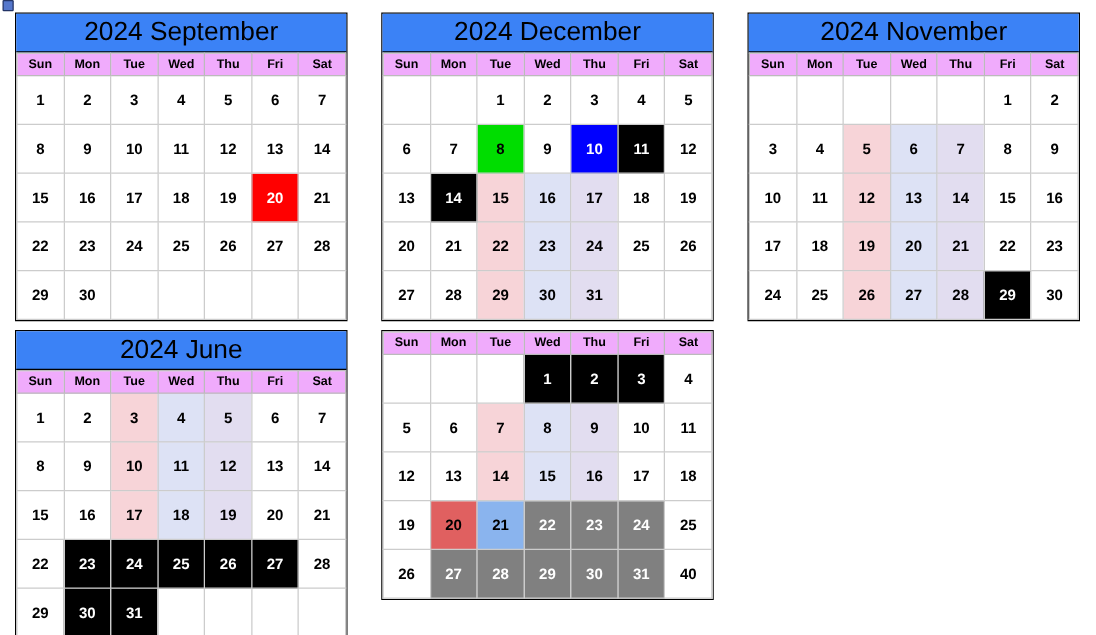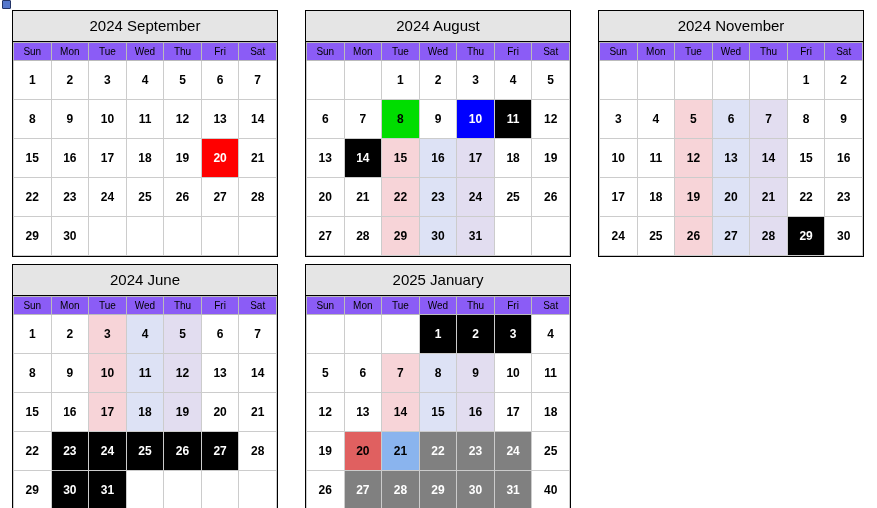--- a/index.html
+++ b/index.html
@@ -14,40 +14,40 @@
     height: 508px;
     overflow: hidden;
   }
   .cal {
     position: absolute;
     border: 1px solid #000;
     background: #fff;
     box-sizing: border-box;
   }
   .cal-title {
-    background: #e5e5e5;
+    background: #3b82f6;
     color: #000;
     text-align: center;
-    font-size: 15px;
+    font-size: 21px;
     line-height: 30px;
     height: 30px;
     border-bottom: 1px solid #000;
     font-weight: normal;
   }
   table.grid {
     border-collapse: collapse;
     width: 100%;
     table-layout: fixed;
   }
   table.grid th {
     font-size: 10px;
-    font-weight: normal;
+    font-weight: bold;
     height: 17px;
     border: 1px solid #bbbbbb;
-    background: #8b5cf6;
+    background: #f0abfc;
     color: #000;
     padding: 0;
   }
   table.grid td {
     font-size: 12px;
     font-weight: bold;
     height: 38px;
     text-align: center;
     vertical-align: middle;
     border: 1px solid #cccccc;
@@ -130,21 +130,21 @@
               <td class="empty"></td>
               <td class="empty"></td>
               <td class="empty"></td>
               <td class="empty"></td>
               <td class="empty"></td>
             </tr>
           </tbody>
         </table>
       </div>
       <div class="cal" style="left: 305px; top: 10px; width: 266px;">
-        <div class="cal-title">2024 August</div>
+        <div class="cal-title">2024 December</div>
         <table class="grid">
           <thead>
             <tr>
               <th>Sun</th>
               <th>Mon</th>
               <th>Tue</th>
               <th>Wed</th>
               <th>Thu</th>
               <th>Fri</th>
               <th>Sat</th>
@@ -319,21 +319,20 @@
               <td style="background: rgb(0, 0, 0); color: rgb(255, 255, 255);">31</td>
               <td class="empty"></td>
               <td class="empty"></td>
               <td class="empty"></td>
               <td class="empty"></td>
             </tr>
           </tbody>
         </table>
       </div>
       <div class="cal" style="left: 305px; top: 264px; width: 266px;">
-        <div class="cal-title">2025 January</div>
         <table class="grid">
           <thead>
             <tr>
               <th>Sun</th>
               <th>Mon</th>
               <th>Tue</th>
               <th>Wed</th>
               <th>Thu</th>
               <th>Fri</th>
               <th>Sat</th>

